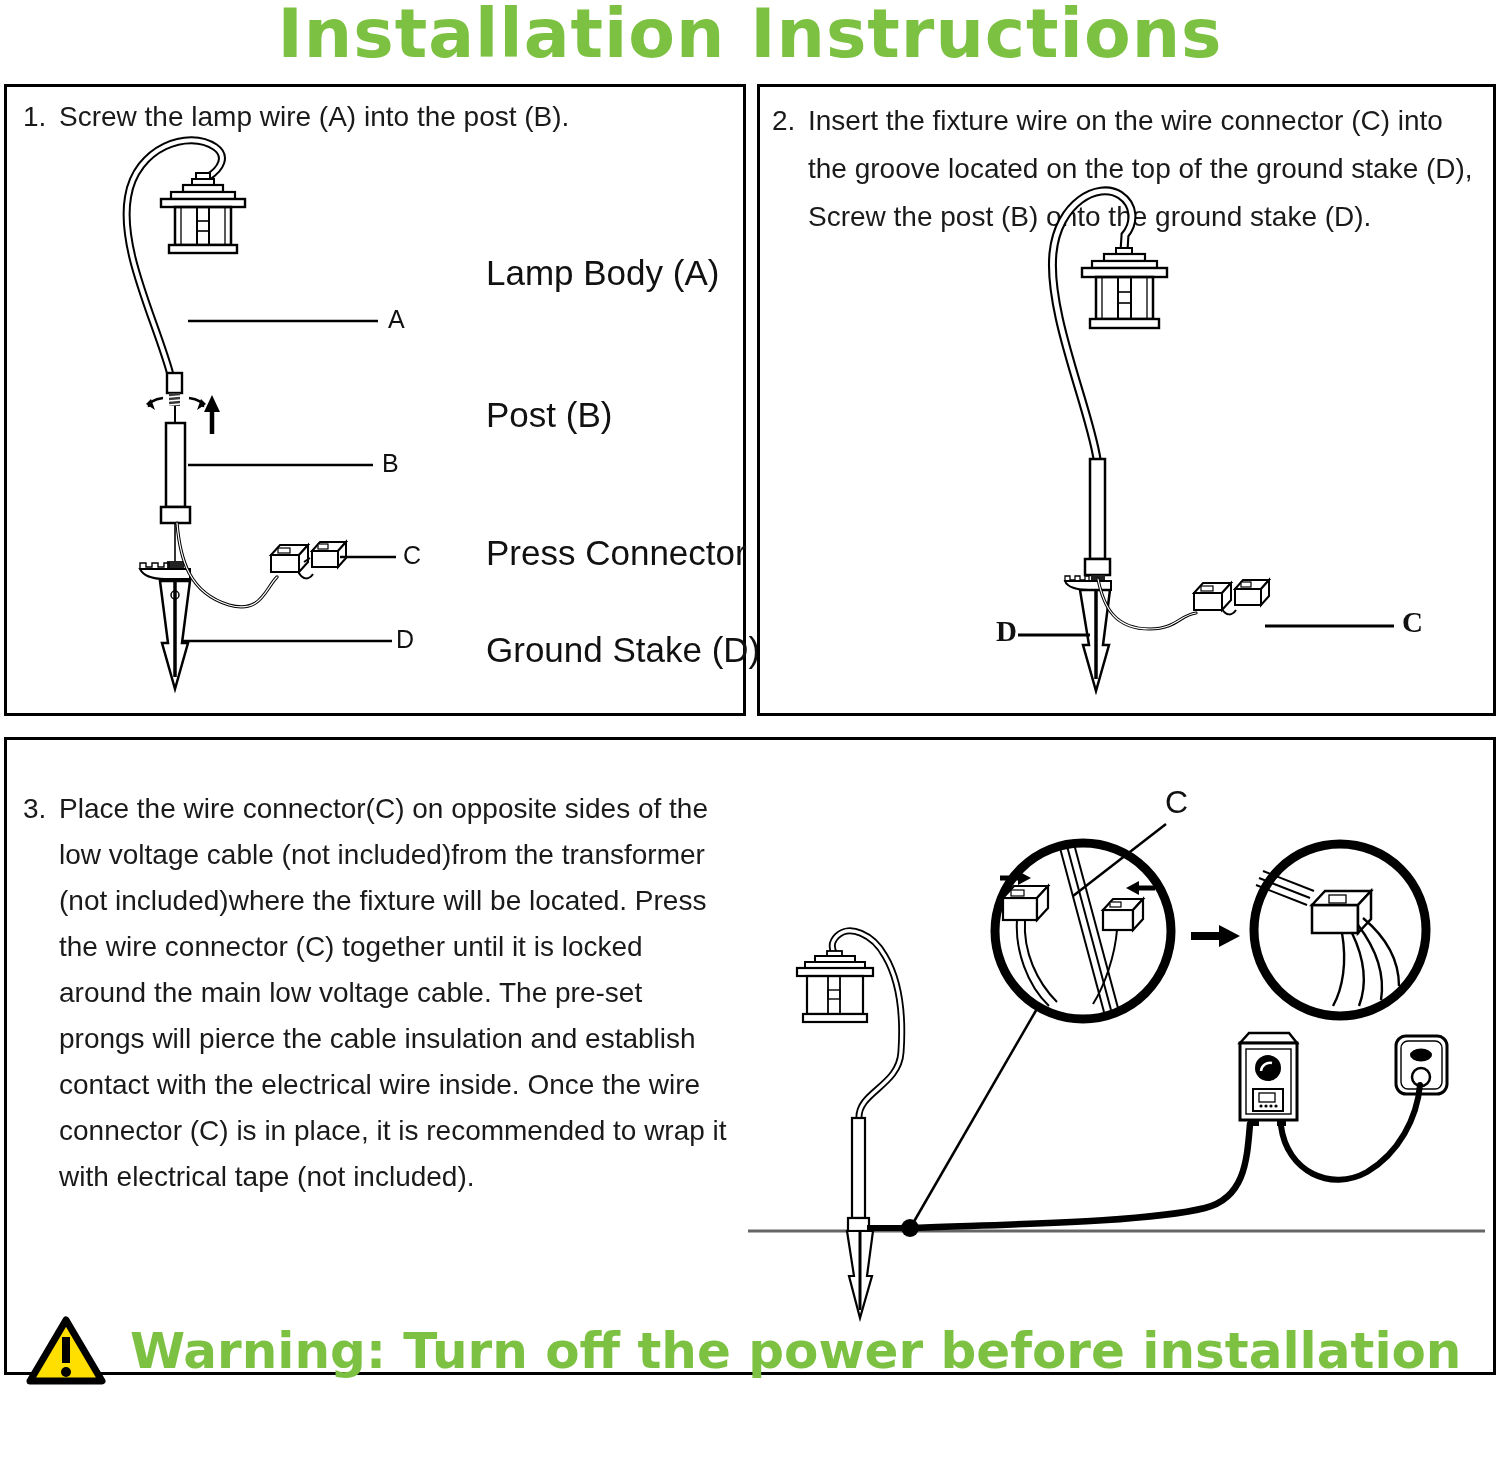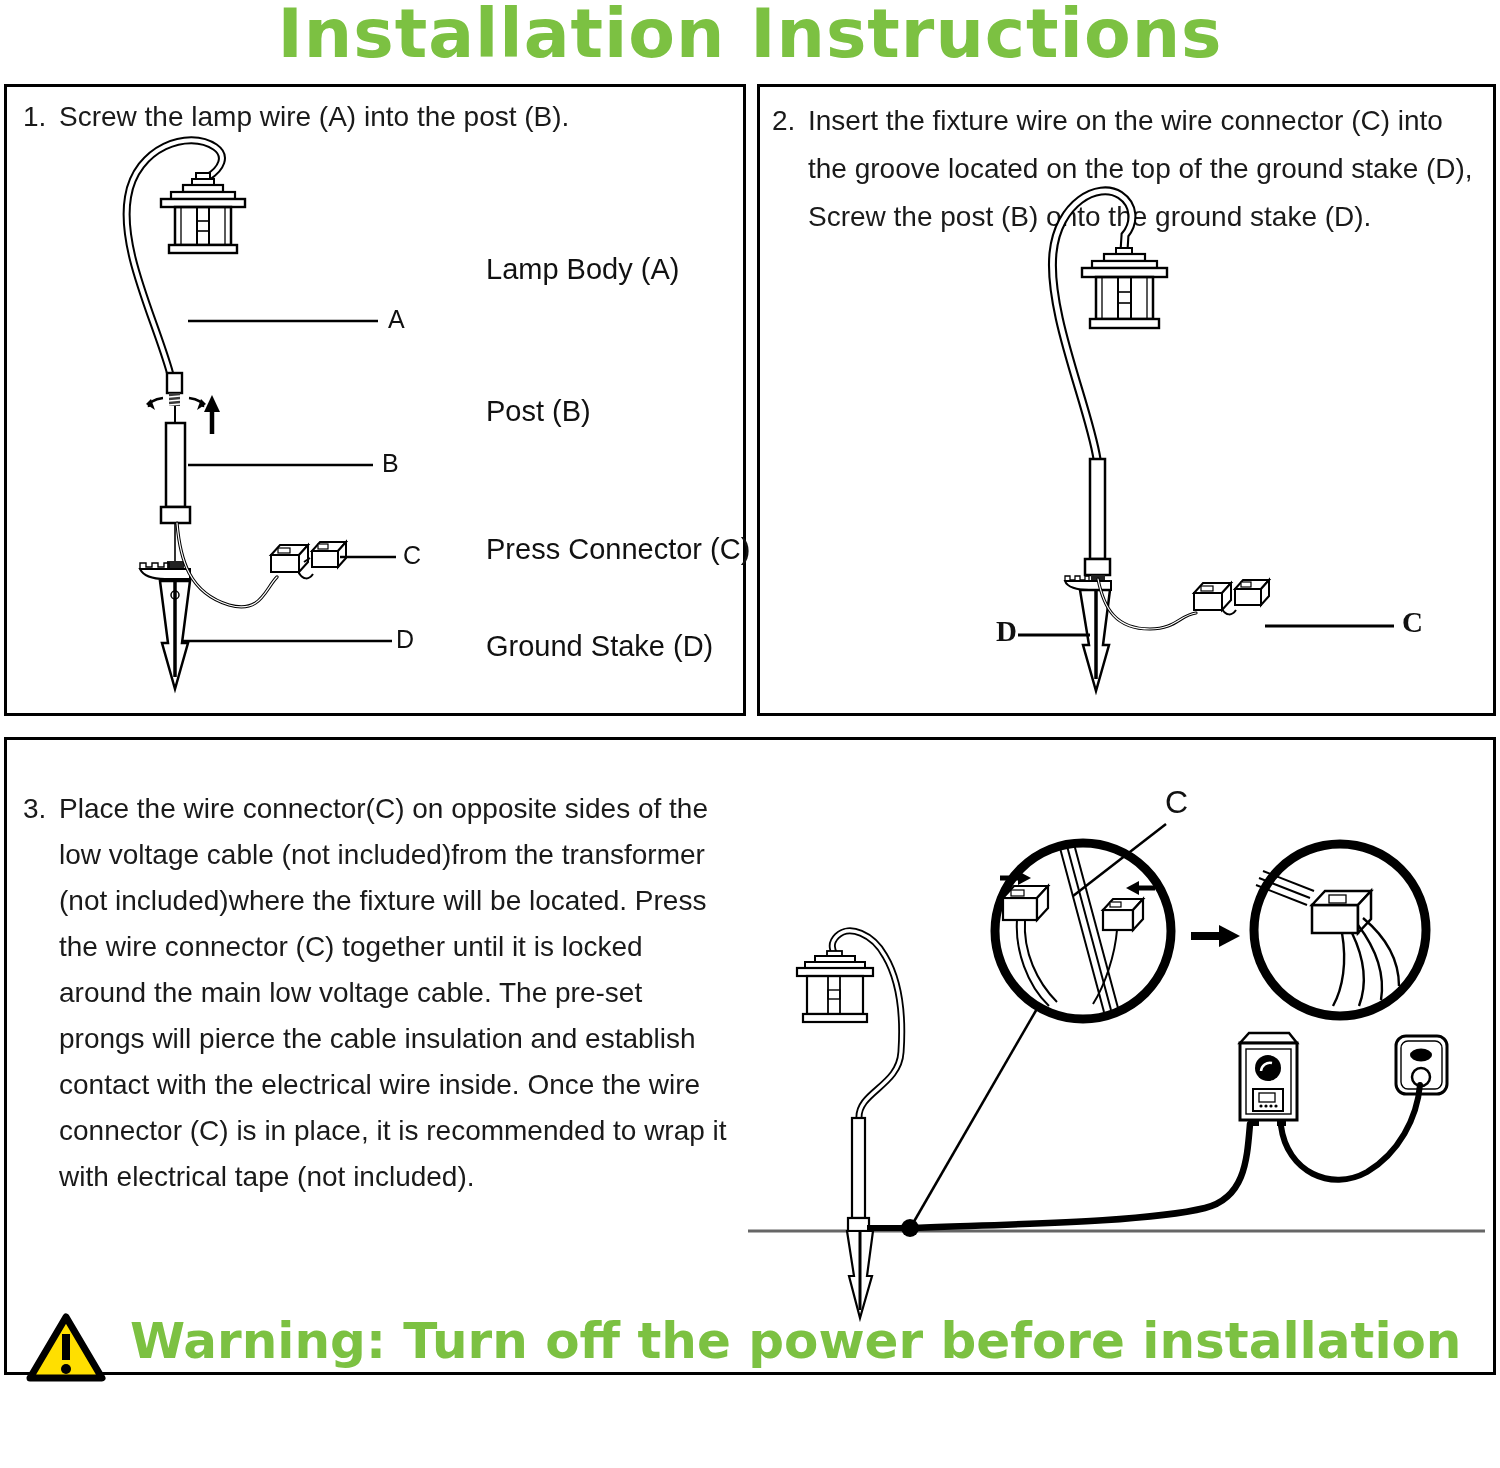--- a/index.html
+++ b/index.html
@@ -20,27 +20,27 @@
   #box2{left:757px;top:84px;width:739px;height:632px;}
   #box3{left:4px;top:737px;width:1492px;height:638px;}
   
   .step{display:flex;font-size:28px;line-height:1.42;}
   .step-num{flex:0 0 36px;}
   .step-text{flex:1;}
   #step1{left:16px;top:10px;width:700px;}
   #step2{left:12px;top:10px;width:712px;line-height:1.72;}
   #step3{left:16px;top:46px;width:706px;line-height:46px;}
   
-  .part-label{font-size:29px;color:#111;white-space:nowrap;}
+  .part-label{font-size:35px;color:#111;white-space:nowrap;}
   
   .callout{font-size:25px;color:#111;}
   .callout-serif{font-family:"Liberation Serif",serif;font-weight:bold;font-size:29px;color:#111;}
   .callout-big{font-size:32px;color:#111;}
   
-  #warning-row{left:24px;top:1312px;width:1460px;height:78px;display:flex;align-items:flex-start;}
+  #warning-row{left:24px;top:1312px;width:1460px;height:78px;display:flex;align-items:center;}
   #warning-text{
     margin-left:22px;font-size:50px;font-weight:bold;color:#7cc142;
     font-family:"DejaVu Sans","Liberation Sans",sans-serif;white-space:nowrap;
   }
   
   svg{display:block;}
   .ln{stroke:#000;fill:none;}
   .fillw{fill:#fff;stroke:#000;}
   .dl-b{stroke:#000;fill:none;stroke-linecap:round;}
   .dl-w{stroke:#fff;fill:none;stroke-linecap:round;}

